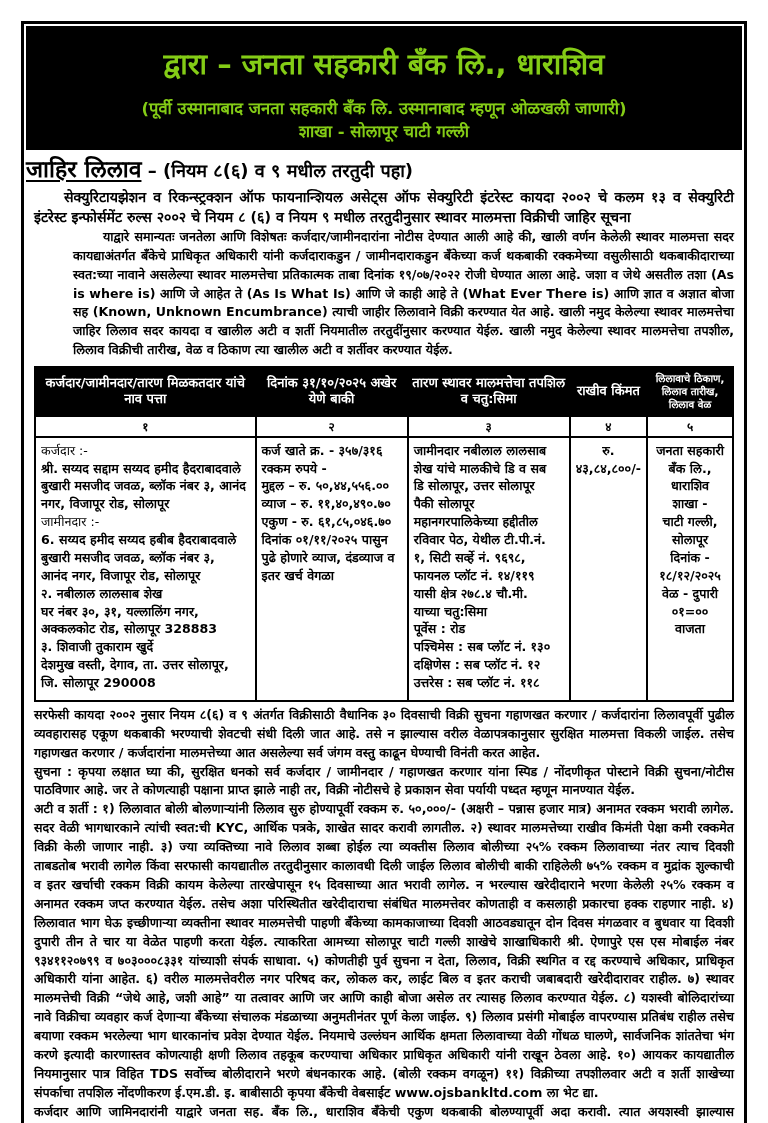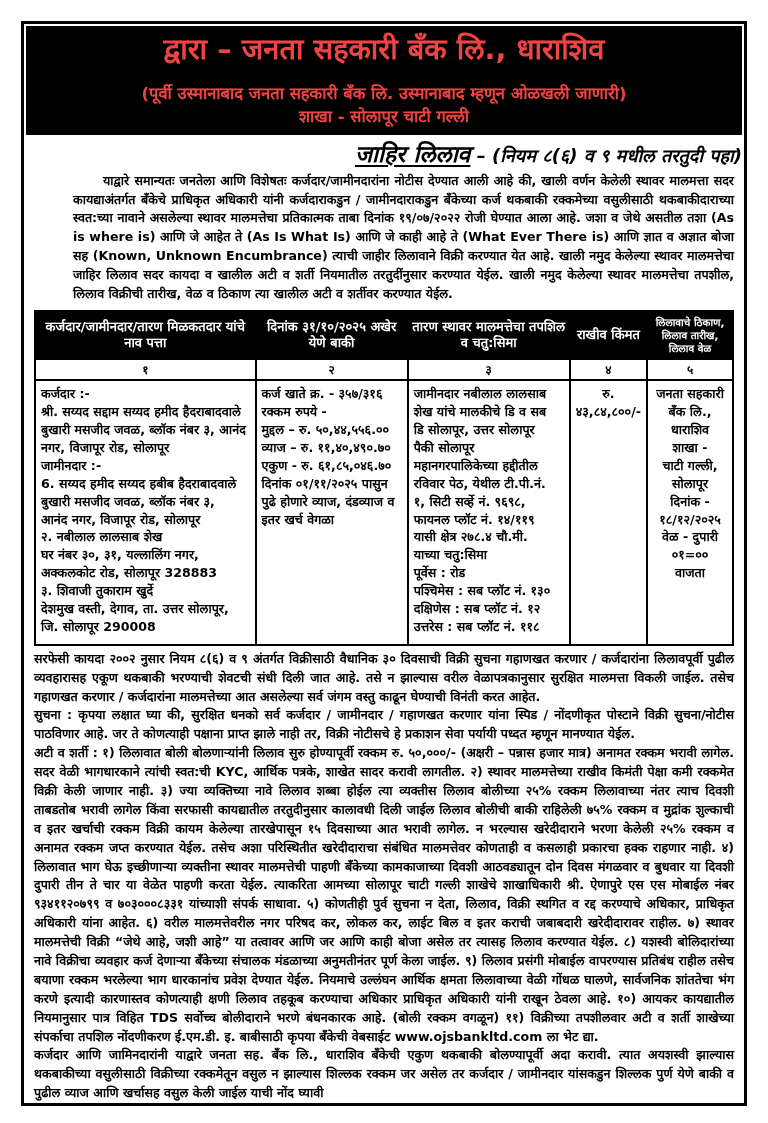--- a/index.html
+++ b/index.html
@@ -24,33 +24,32 @@
     min-height: 1058px;
     border: 3px solid #000;
     background: #fff;
     padding: 2px 2px 0 2px;
     display: flex;
     flex-direction: column;
   }
   
   .doc-header {
     background: #000;
-    color: #ef4444;
+    color: #84cc16;
     text-align: center;
-    padding: 5px 4px 7px 4px;
+    padding: 20px 4px 7px 4px;
   }
   .doc-header .h1 { font-size: 29px; font-weight: bold; line-height: 1.25; }
   .doc-header .h2 { font-size: 16.5px; font-weight: bold; line-height: 1.35; margin-top: 16px; }
   .doc-header .h3 { font-size: 16.5px; font-weight: bold; line-height: 1.35; }
   
   .title-line {
-    text-align: right;
+    text-align: left;
     margin: 5px 0 2px 0;
     line-height: 1.3;
-    font-style: italic;
   }
   .title-main {
     font-size: 23px;
     font-weight: bold;
     text-decoration: underline;
     text-underline-offset: 3px;
   }
   .title-rest { font-size: 18px; font-weight: bold; }
   
   .content { padding: 0 8px; }
@@ -99,40 +98,41 @@
     background: #fff;
     color: #000;
   }
   .auction-table tbody td {
     font-size: 12.6px;
     font-weight: 600;
     line-height: 1.42;
     padding: 4px 5px 8px 5px;
   }
   .auction-table td.center { text-align: center; }
-  .cell-label { font-weight: bold; }
+  .cell-label { font-weight: normal; }
 </style>
 </head>
 <body>
 
 <div class="page">
   <div class="doc">
 
     <div class="doc-header">
       <div class="h1">द्वारा – जनता सहकारी बँक लि., धाराशिव</div>
       <div class="h2">(पूर्वी उस्मानाबाद जनता सहकारी बँक लि. उस्मानाबाद म्हणून ओळखली जाणारी)</div>
       <div class="h3">शाखा - सोलापूर चाटी गल्ली</div>
     </div>
 
     <div class="title-line">
       <span class="title-main">जाहिर लिलाव</span><span class="title-rest"> – (नियम ८(६) व ९ मधील तरतुदी पहा)</span>
     </div>
 
     <div class="content">
 
+      <p class="intro-act">सेक्युरिटायझेशन व रिकन्स्ट्रक्शन ऑफ फायनान्शियल असेट्स ऑफ सेक्युरिटी इंटरेस्ट कायदा २००२ चे कलम १३ व सेक्युरिटी इंटरेस्ट इन्फोर्समेंट रुल्स २००२ चे नियम ८ (६) व नियम ९ मधील तरतुदीनुसार स्थावर मालमत्ता विक्रीची जाहिर सूचना</p>
       <p class="para indent">याद्वारे समान्यतः जनतेला आणि विशेषतः कर्जदार/जामीनदारांना नोटीस देण्यात आली आहे की, खाली वर्णन केलेली स्थावर मालमत्ता सदर कायद्याअंतर्गत बँकेचे प्राधिकृत अधिकारी यांनी कर्जदाराकडुन / जामीनदाराकडुन बँकेच्या कर्ज थकबाकी रक्कमेच्या वसुलीसाठी थकबाकीदाराच्या स्वत:च्या नावाने असलेल्या स्थावर मालमत्तेचा प्रतिकात्मक ताबा दिनांक १९/०७/२०२२ रोजी घेण्यात आला आहे. जशा व जेथे असतील तशा (As is where is) आणि जे आहेत ते (As Is What Is) आणि जे काही आहे ते (What Ever There is) आणि ज्ञात व अज्ञात बोजा सह (Known, Unknown Encumbrance) त्याची जाहीर लिलावाने विक्री करण्यात येत आहे. खाली नमुद केलेल्या स्थावर मालमत्तेचा जाहिर लिलाव सदर कायदा व खालील अटी व शर्ती नियमातील तरतुदींनुसार करण्यात येईल. खाली नमुद केलेल्या स्थावर मालमत्तेचा तपशील, लिलाव विक्रीची तारीख, वेळ व ठिकाण त्या खालील अटी व शर्तीवर करण्यात येईल.</p>
 
       <table class="auction-table">
         <colgroup>
           <col style="width:31.6%">
           <col style="width:21.8%">
           <col style="width:23.2%">
           <col style="width:11.1%">
           <col style="width:12.3%">
         </colgroup>

